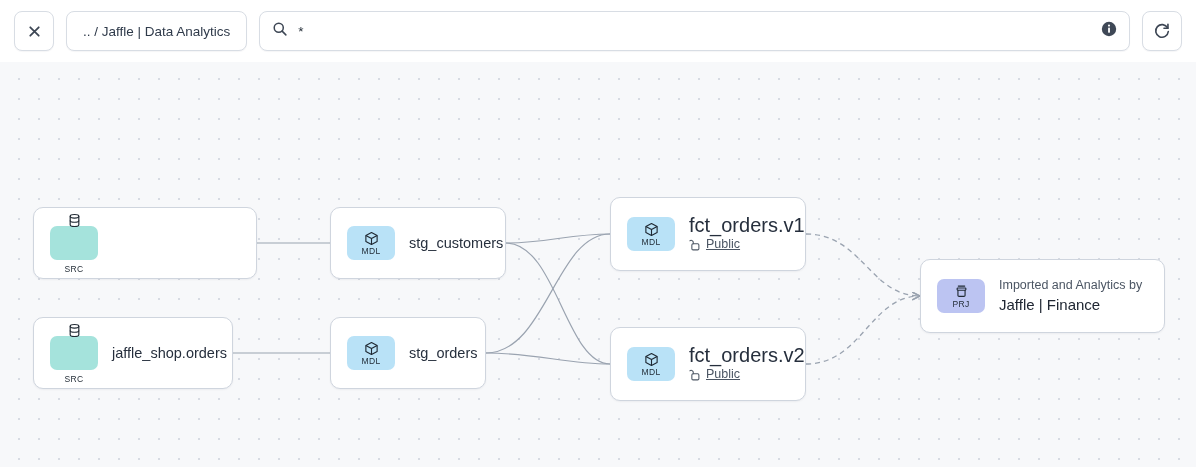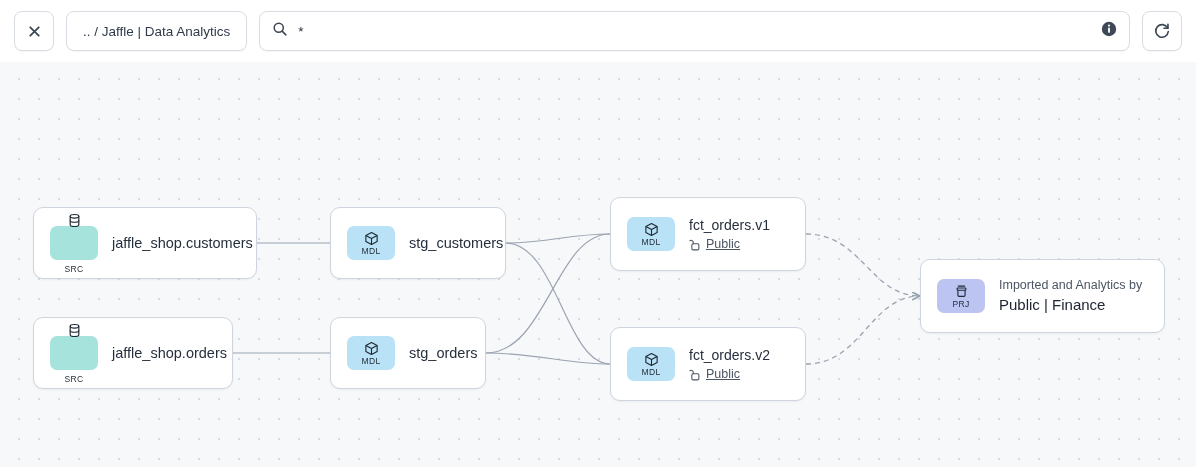--- a/index.html
+++ b/index.html
@@ -144,21 +144,21 @@
   .badge-src { background: #a5e3dc; gap: 36px; }
   .badge-mdl { background: #b9e2f7; }
   .badge-prj { background: #bcc4f2; }
 
   .node-label {
     font-size: 14.5px;
     color: #262f3d;
     white-space: nowrap;
   }
   .node-body { display: flex; flex-direction: column; gap: 2px; }
-  .node-title { font-size: 14px; color: #262f3d; white-space: nowrap; line-height: 18px; }
+  .node-title { font-size: 20px; color: #262f3d; white-space: nowrap; line-height: 18px; }
   .node-sub {
     display: flex;
     align-items: center;
     gap: 5px;
     font-size: 12.5px;
     color: #4b5563;
     line-height: 16px;
     text-decoration: underline;
   }
   .node-sub svg { display: block; flex: 0 0 auto; }
@@ -253,21 +253,20 @@
       <div class="badge badge-src">
         <span>
           <svg width="15" height="15" viewBox="0 0 16 16" fill="none" stroke="#1f2933" stroke-width="1.25">
             <ellipse cx="8" cy="3.5" rx="4.6" ry="1.9"></ellipse>
             <path d="M3.4,3.5 L3.4,12.5 C3.4,13.55 5.46,14.4 8,14.4 C10.54,14.4 12.6,13.55 12.6,12.5 L12.6,3.5"></path>
             <path d="M3.4,8 C3.4,9.05 5.46,9.9 8,9.9 C10.54,9.9 12.6,9.05 12.6,8"></path>
           </svg>
         </span>
         <span class="badge-text">SRC</span>
       </div>
-      <span class="node-label">jaffle_shop.customers</span>
     </div>
 
     <div class="node" style="left:33px; top:255px; width:200px; height:72px;">
       <div class="badge badge-src">
         <span>
           <svg width="15" height="15" viewBox="0 0 16 16" fill="none" stroke="#1f2933" stroke-width="1.25">
             <ellipse cx="8" cy="3.5" rx="4.6" ry="1.9"></ellipse>
             <path d="M3.4,3.5 L3.4,12.5 C3.4,13.55 5.46,14.4 8,14.4 C10.54,14.4 12.6,13.55 12.6,12.5 L12.6,3.5"></path>
             <path d="M3.4,8 C3.4,9.05 5.46,9.9 8,9.9 C10.54,9.9 12.6,9.05 12.6,8"></path>
           </svg>
@@ -361,18 +360,18 @@
           <svg width="15" height="15" viewBox="0 0 16 16" fill="none" stroke="#1f2933" stroke-width="1.2" stroke-linecap="round">
             <path d="M4.6,2.2 L11.4,2.2"></path>
             <rect x="3.3" y="4.2" width="9.4" height="2.4" rx="0.9"></rect>
             <path d="M4.2,6.6 L4.2,12.0 A1.2,1.2 0 0 0 5.4,13.2 L10.6,13.2 A1.2,1.2 0 0 0 11.8,12.0 L11.8,6.6"></path>
           </svg>
         </span>
         <span class="badge-text">PRJ</span>
       </div>
       <div class="node-body">
         <span class="prj-caption">Imported and Analytics by</span>
-        <span class="prj-title">Public | Finance</span>
+        <span class="prj-title">Jaffle | Finance</span>
       </div>
     </div>
 
   </div>
 </div>
 
 </body></html>

